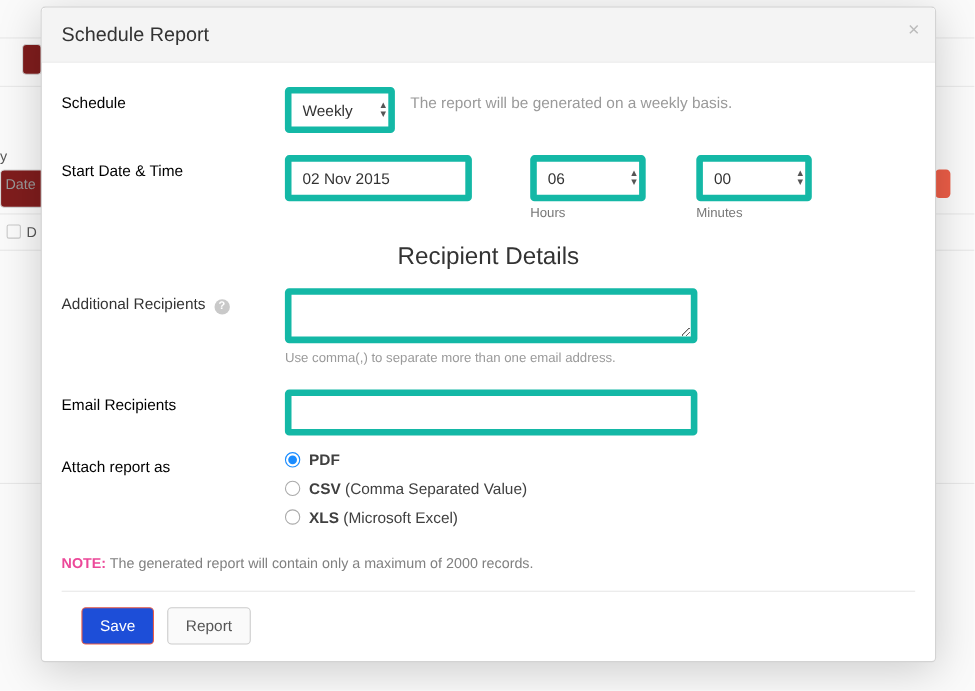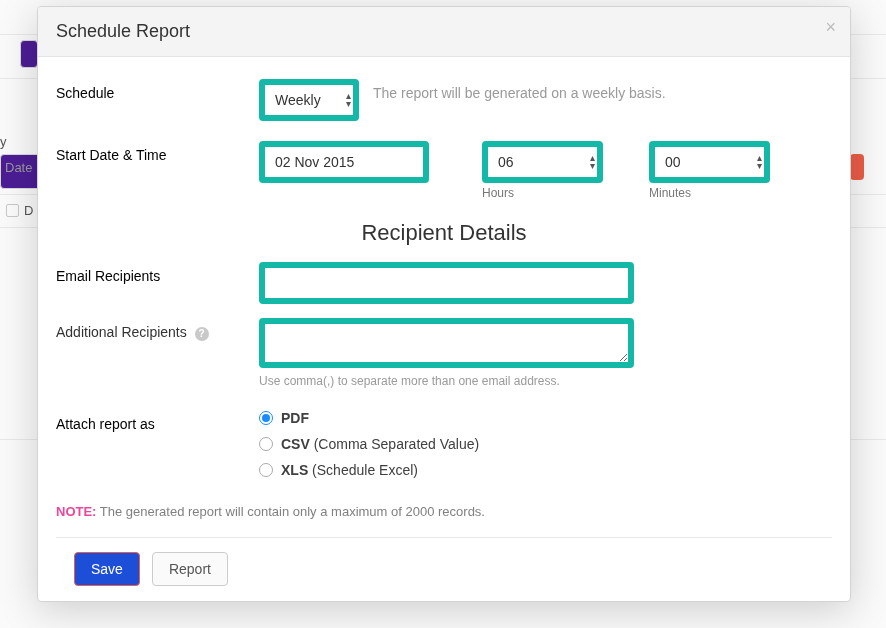--- a/index.html
+++ b/index.html
@@ -8,21 +8,21 @@
     background:#fafafa;
     color:#333;
     font-size:14px;
     width:886px;height:628px;
     position:relative;
     overflow:hidden;
   }
   .bg-chrome{position:absolute;inset:0;}
   .bg-line{position:absolute;left:0;right:0;height:1px;background:#e8e8e8;}
   .bg-text{position:absolute;color:#555;font-size:13px;}
-  .bg-box{position:absolute;border:1px solid #d8d8d8;border-radius:4px;background:#4c1d95;}
+  .bg-box{position:absolute;border:1px solid #d8d8d8;border-radius:4px;background:#7f1d1d;}
   .bg-red{position:absolute;background:#eb5d47;border-radius:4px;}
 
   .modal{
     position:absolute;
     left:37px; top:6px;
     width:812px;
     height:594px;
     background:#fff;
     border:1px solid #d3d3d3;
     border-radius:4px;
@@ -56,21 +56,21 @@
   .select-wrap{position:relative;display:inline-block;}
   .select-wrap .caret{
     position:absolute;right:8px;top:50%;transform:translateY(-50%);
     font-size:10px;color:#555;pointer-events:none;line-height:1;
   }
   .caret::before{content:"▴";display:block;margin-bottom:-2px;}
   .caret::after{content:"▾";display:block;}
   .hint{color:#9a9a9a;font-size:14px;padding-top:6px;}
   .sublabel{font-size:12px;color:#777;margin-top:3px;}
   .time-group{display:flex;flex-direction:column;}
-  .time-group .select{width:121px;}
+  .time-group .select{width:105px;}
   .textarea{width:375px;height:50px;resize:both;}
   .wide-input{width:375px;}
   .section-title{font-size:22px;font-weight:400;color:#333;margin:0 0 16px 0;text-align:center;}
   .help-icon{
     display:inline-flex;align-items:center;justify-content:center;
     width:14px;height:14px;border-radius:50%;background:#c9c9c9;color:#fff;
     font-size:10px;font-weight:700;margin-left:4px;line-height:1;
   }
   .radio-row{display:flex;align-items:center;gap:8px;margin-bottom:10px;}
   .radio{
@@ -156,52 +156,52 @@
             </select>
             <span class="caret"></span>
           </span>
           <span class="sublabel">Minutes</span>
         </div>
       </div>
     </div>
 
     <h3 class="section-title">Recipient Details</h3>
 
+    <div class="row" style="margin-bottom:22px;">
+      <div class="label-col label-dark">
+        <span>Additional Recipients</span>
+        <span class="help-icon">?</span>
+      </div>
+      <div class="field-col" style="flex-direction:column;gap:0;">
+        <textarea class="textarea" style=""></textarea>
+        <div class="small-hint">Use comma(,) to separate more than one email address.</div>
+      </div>
+    </div>
+
     <div class="row" style="margin-bottom:14px;">
       <div class="label-col label-red">Email Recipients</div>
       <div class="field-col">
         <input class="input wide-input" value="" style="">
-      </div>
-    </div>
-
-    <div class="row" style="margin-bottom:22px;">
-      <div class="label-col label-dark">
-        <span>Additional Recipients</span>
-        <span class="help-icon">?</span>
-      </div>
-      <div class="field-col" style="flex-direction:column;gap:0;">
-        <textarea class="textarea" style=""></textarea>
-        <div class="small-hint">Use comma(,) to separate more than one email address.</div>
       </div>
     </div>
 
     <div class="row" style="margin-bottom:0;">
       <div class="label-col label-red">Attach report as</div>
       <div class="field-col" style="flex-direction:column;gap:0;">
         <label class="radio-row">
           <input type="radio" class="radio" name="fmt" checked="" style="">
           <span class="radio-label"><b>PDF</b><span></span></span>
         </label>
         <label class="radio-row">
           <input type="radio" class="radio" name="fmt" style="">
           <span class="radio-label"><b>CSV</b><span> (Comma Separated Value)</span></span>
         </label>
         <label class="radio-row">
           <input type="radio" class="radio" name="fmt" style="">
-          <span class="radio-label"><b>XLS</b><span> (Schedule Excel)</span></span>
+          <span class="radio-label"><b>XLS</b><span> (Microsoft Excel)</span></span>
         </label>
       </div>
     </div>
 
     <div class="note">
       <b>NOTE:</b><span> The generated report will contain only a maximum of 2000 records.</span>
     </div>
 
     <div class="footer">
       <button class="btn btn-primary">Save</button>

